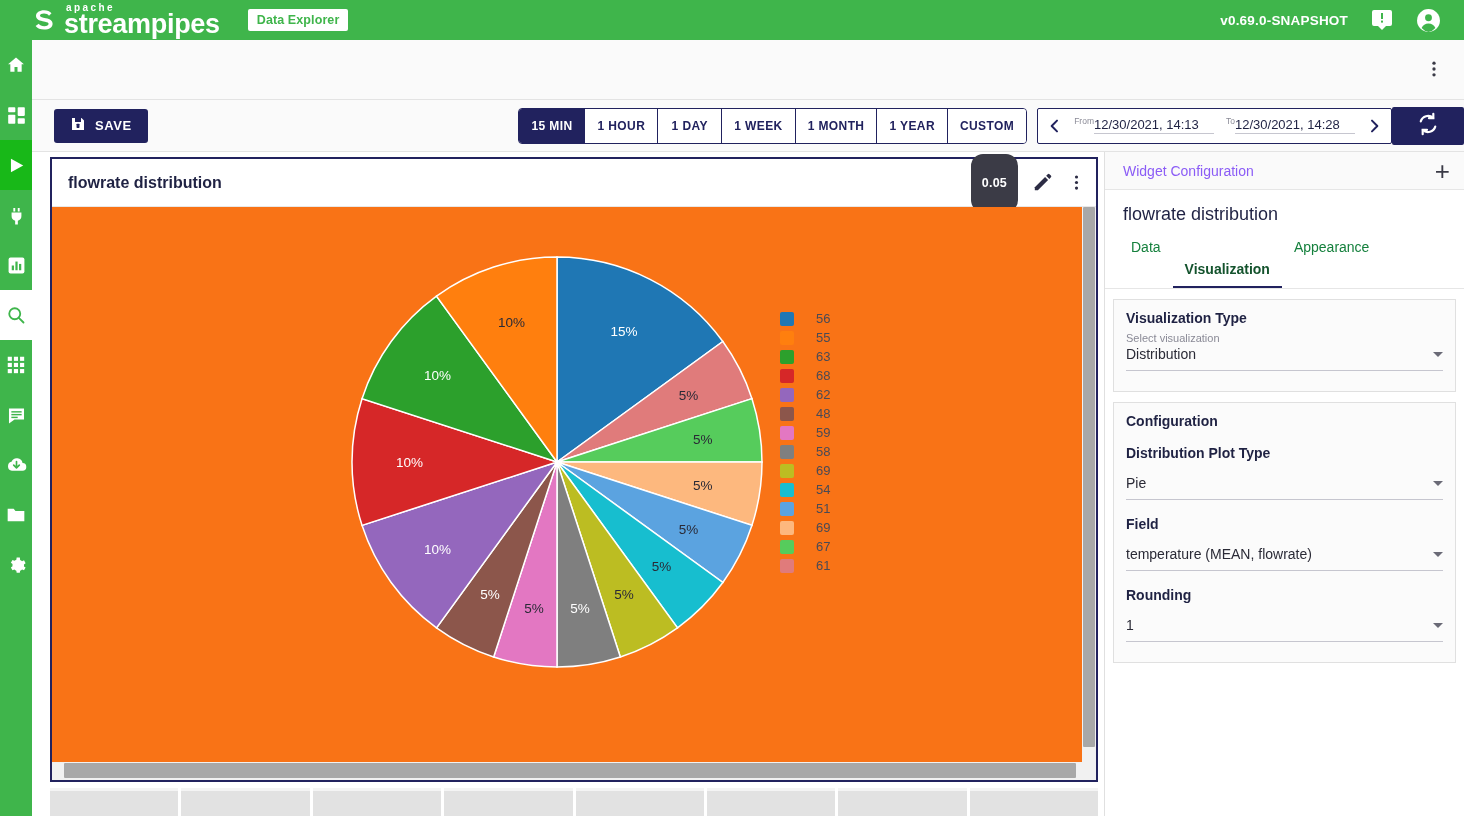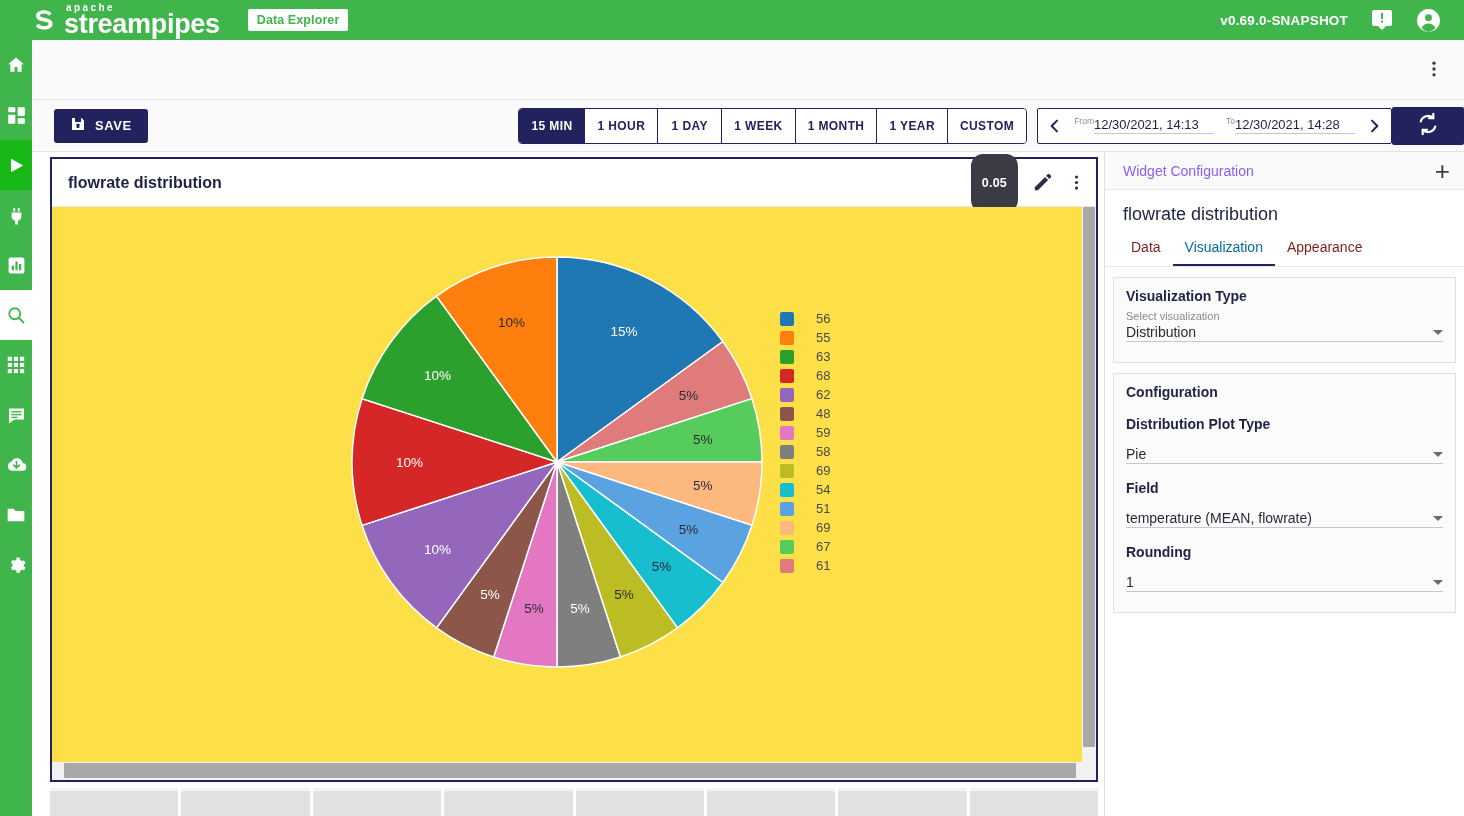--- a/index.html
+++ b/index.html
@@ -127,21 +127,21 @@
     border-bottom:1px solid #e8e8e8;
   }
   .widget-title { font-size:16px; font-weight:700; color:#1f2243; }
   .widget-head-right { margin-left:auto; display:flex; align-items:center; gap:14px; }
   .value-pill {
     background:#3b3b46; color:#ffffff; font-size:12.5px; font-weight:700;
     border-radius:12px; padding:22px 11px; letter-spacing:0.2px;
   }
   .icon-btn { cursor:pointer; display:flex; align-items:center; justify-content:center; }
 
-  .widget-body { position:relative; height:556px; background:#fde047; overflow:hidden;padding-left:16px; }
+  .widget-body { position:relative; height:556px; background:#f97316; overflow:hidden;padding-left:16px; }
   .chart-area { position:absolute; left:0; top:0; width:1030px; height:556px; }
   .pie-holder { position:absolute; left:295px; top:45px; width:420px; height:420px; }
   .pie-svg { display:block; }
   .slice-label { font-size:13.5px; font-family:"Liberation Sans", sans-serif; }
 
   .legend {
     position:absolute; left:728px; top:102px; display:flex; flex-direction:column;
   }
   .legend-row { display:flex; align-items:center; height:19px; cursor:pointer; }
   .legend-swatch { width:14px; height:14px; border-radius:2px; }
@@ -175,34 +175,34 @@
   }
   .config-head {
     height:38px; display:flex; align-items:center; padding:0 14px 0 18px;
     border-bottom:1px solid #e6e6e6; background:#fafafa;
   }
   .config-head-title { font-size:14px; color:#8b5cf6; }
   .plus-btn { margin-left:auto; cursor:pointer; color:#3a3a46; font-size:26px; line-height:1; font-weight:300; }
   .config-title { font-size:18px; font-weight:400; color:#1f2243; padding:14px 0 8px 18px; }
   .config-tabs { display:flex; padding-left:14px; border-bottom:1px solid #e6e6e6; }
   .ctab {
-    padding:6px 12px 9px; font-size:14px; color:#7f1d1d; cursor:pointer;
+    padding:6px 12px 9px; font-size:14px; color:#15803d; cursor:pointer;
     border-bottom:2px solid transparent;
   }
-  .ctab.selected { color:#0369a1; font-weight:400; border-bottom-color:#21225e; }
+  .ctab.selected { color:#14532d; font-weight:700; border-bottom-color:#21225e;margin-top:22px; }
 
   .card {
     margin:10px 8px 0; border:1px solid #e0e0e0; background:#fbfbfb; padding:10px 12px 12px;
   }
   .card-title { font-size:14px; font-weight:700; color:#1f2243; margin-bottom:6px; }
   .field-hint { font-size:11px; color:#8a8a96; margin-bottom:2px; }
   .field-label { font-size:14px; font-weight:700; color:#1f2243; margin:16px 0 14px; }
   .select {
     display:flex; align-items:center; border-bottom:1px solid #c6c6cf;
-    padding-bottom:1px; cursor:pointer; margin-bottom:8px;
+    padding-bottom:8px; cursor:pointer; margin-bottom:8px;
   }
   .select-value { font-size:14px; color:#2a2a36; }
   .caret { margin-left:auto; width:0; height:0;
     border-left:5px solid transparent; border-right:5px solid transparent;
     border-top:5px solid #6a6a76; }
 </style>
 </head>
 <body>
 
 <div class="app">

